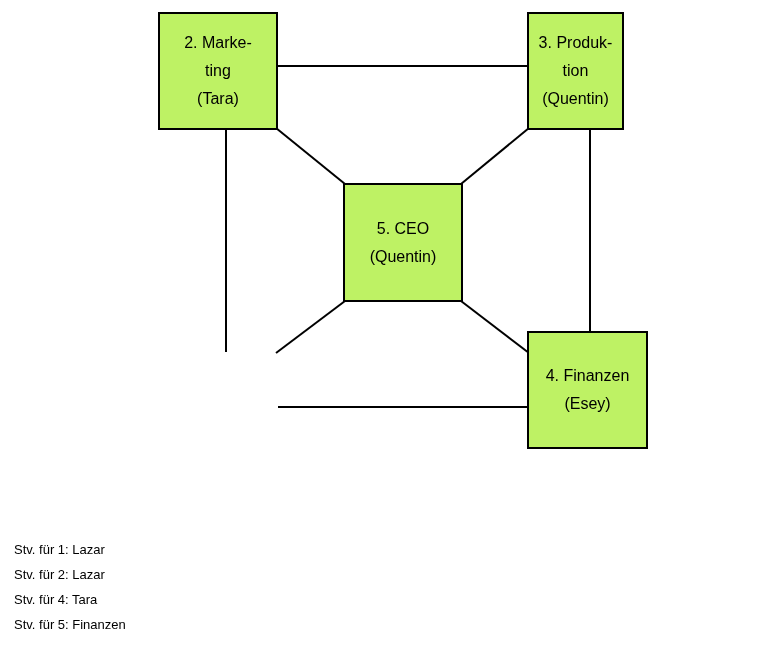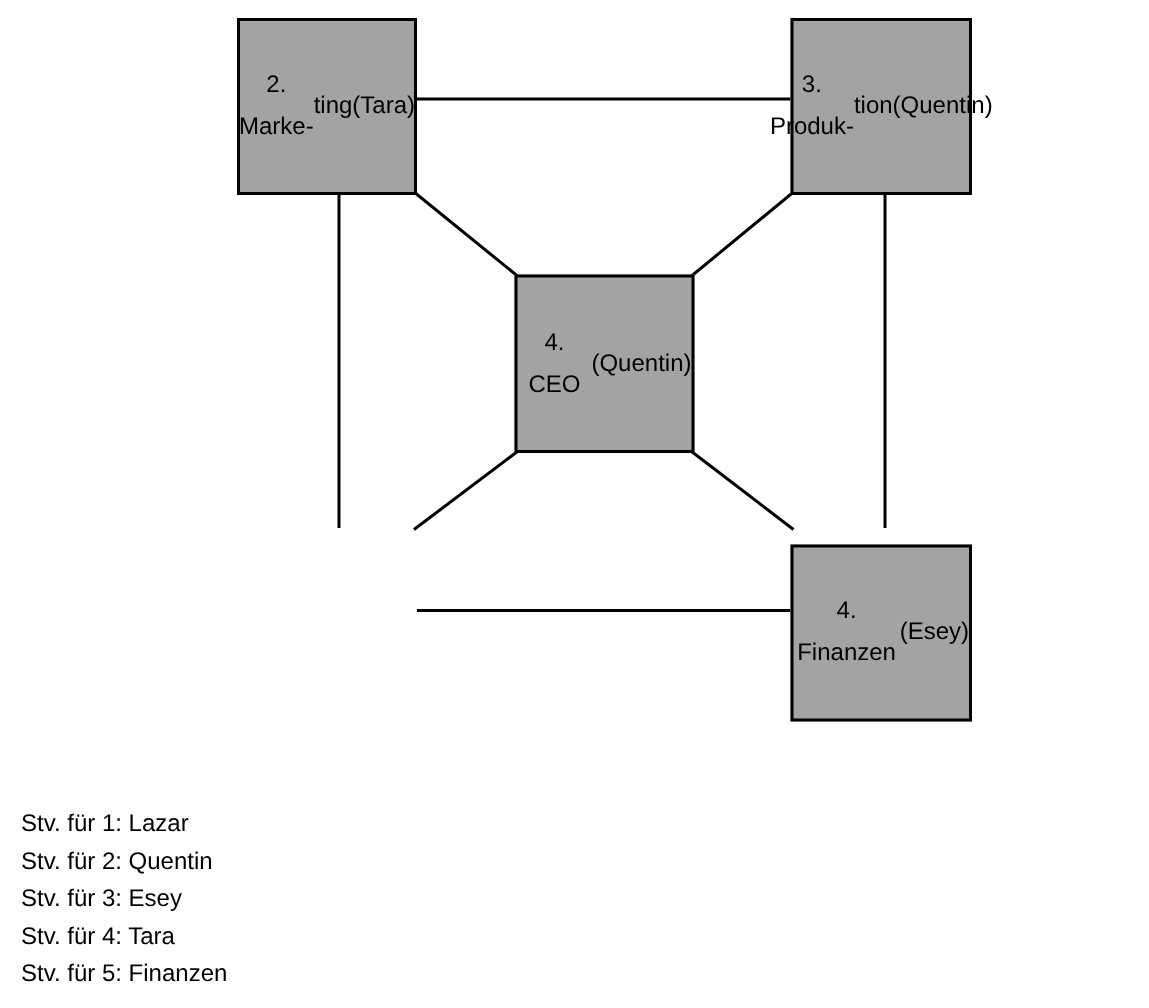--- a/index.html
+++ b/index.html
@@ -26,39 +26,39 @@
   .connectors line {
     stroke: #000000;
     stroke-width: 2;
   }
   .box {
     position: absolute;
     box-sizing: border-box;
     width: 120px;
     height: 118px;
     border: 2px solid #000000;
-    background: #a3a3a3;
+    background: #bef264;
     display: flex;
-    flex-direction: row;
+    flex-direction: column;
     justify-content: center;
     align-items: center;
     text-align: center;
     font-size: 16px;
     line-height: 28px;
   }
   .box-marketing      { left: 158px; top: 12px; }
-  .box-produktion     { left: 527px; top: 12px; width: 121px; }
+  .box-produktion     { left: 527px; top: 12px; width: 97px; }
   .box-ceo            { left: 343px; top: 183px; height: 119px; }
   .box-administration { left: 158px; top: 351px; }
-  .box-finanzen       { left: 527px; top: 363px; width: 121px; }
+  .box-finanzen       { left: 527px; top: 331px; width: 121px; }
   .legend {
     position: absolute;
     left: 14px;
     top: 537px;
-    font-size: 16px;
+    font-size: 13px;
     line-height: 25px;
   }
 </style>
 </head>
 <body>
 
 <div class="canvas">
 
   <svg class="connectors" viewBox="0 0 766 672" xmlns="http://www.w3.org/2000/svg">
     <line x1="278" y1="66" x2="527" y2="66"></line>
@@ -77,31 +77,30 @@
     <span>(Tara)</span>
   </div>
 
   <div class="box box-produktion">
     <span>3. Produk-</span>
     <span>tion</span>
     <span>(Quentin)</span>
   </div>
 
   <div class="box box-ceo">
-    <span>4. CEO</span>
+    <span>5. CEO</span>
     <span>(Quentin)</span>
   </div>
 
 
   <div class="box box-finanzen">
     <span>4. Finanzen</span>
     <span>(Esey)</span>
   </div>
 
   <div class="legend">
     <div>Stv. für 1: Lazar</div>
-    <div>Stv. für 2: Quentin</div>
-    <div>Stv. für 3: Esey</div>
+    <div>Stv. für 2: Lazar</div>
     <div>Stv. für 4: Tara</div>
     <div>Stv. für 5: Finanzen</div>
   </div>
 
 </div>
 
 </body></html>

